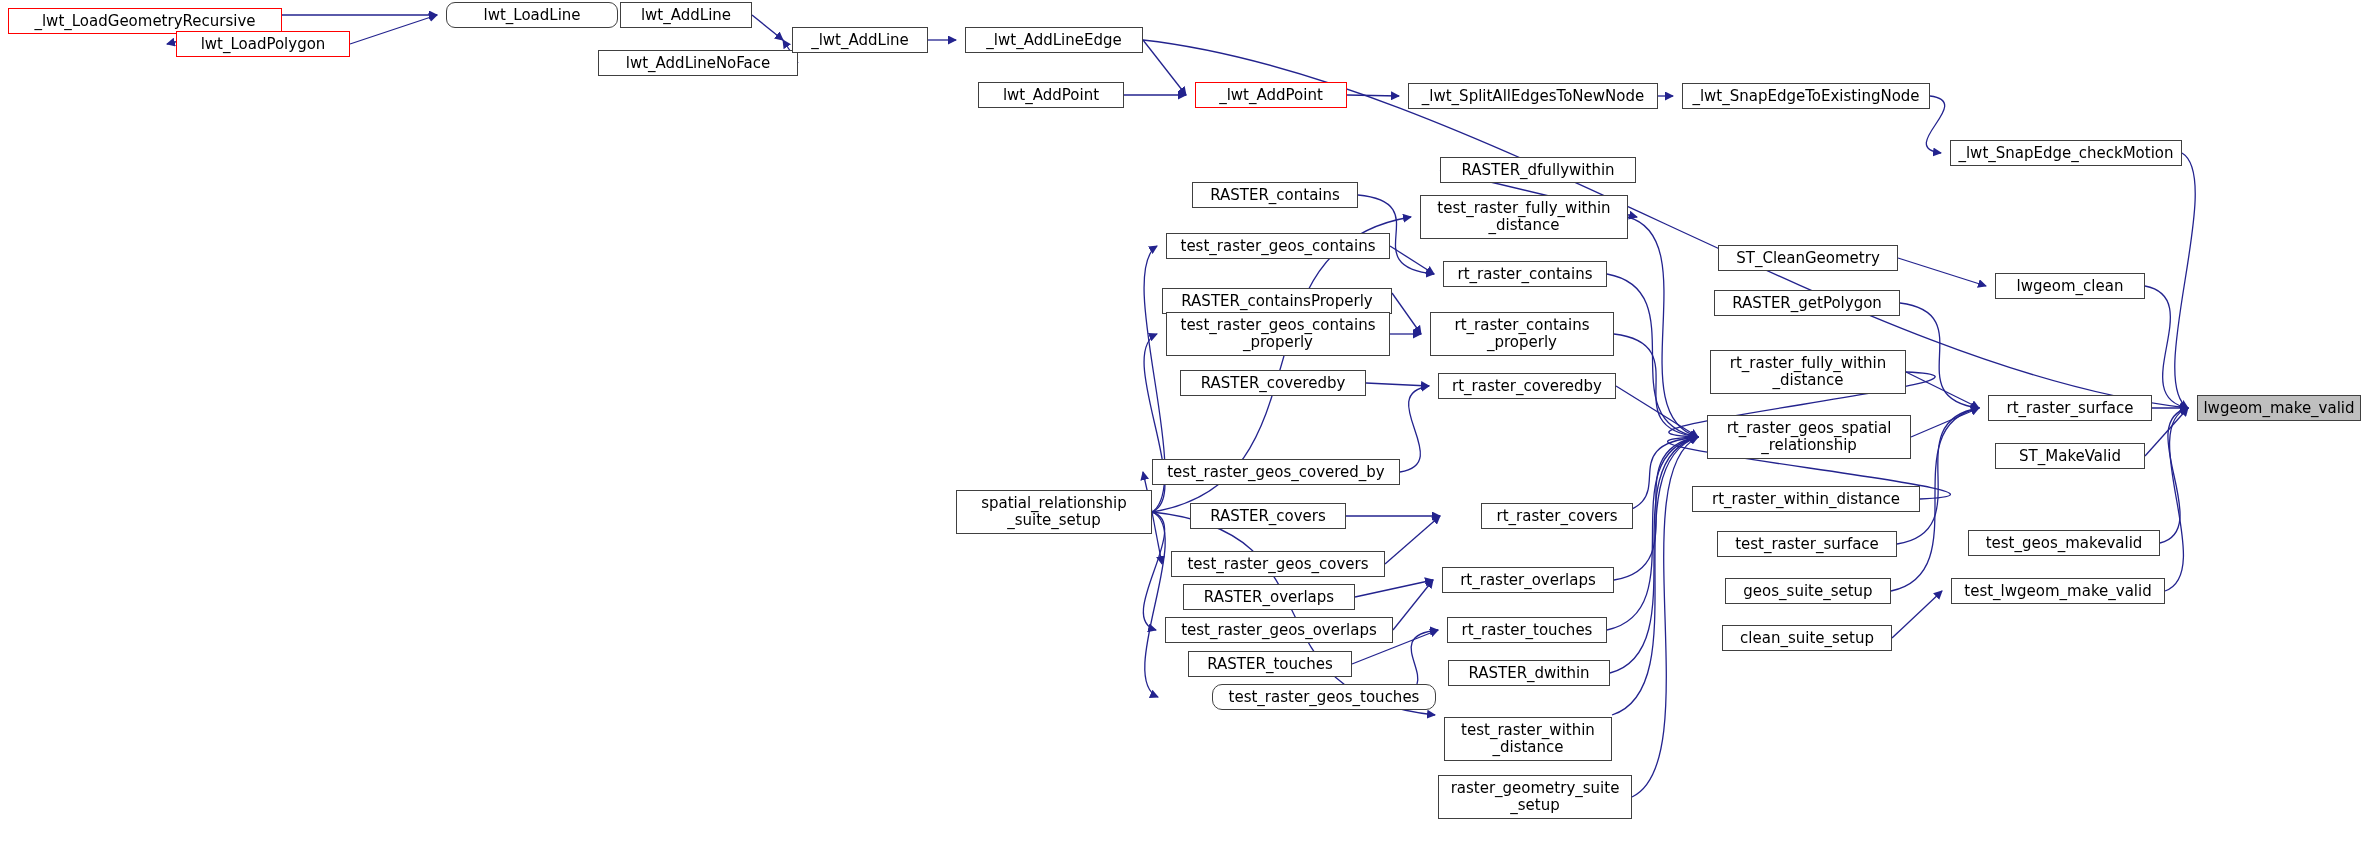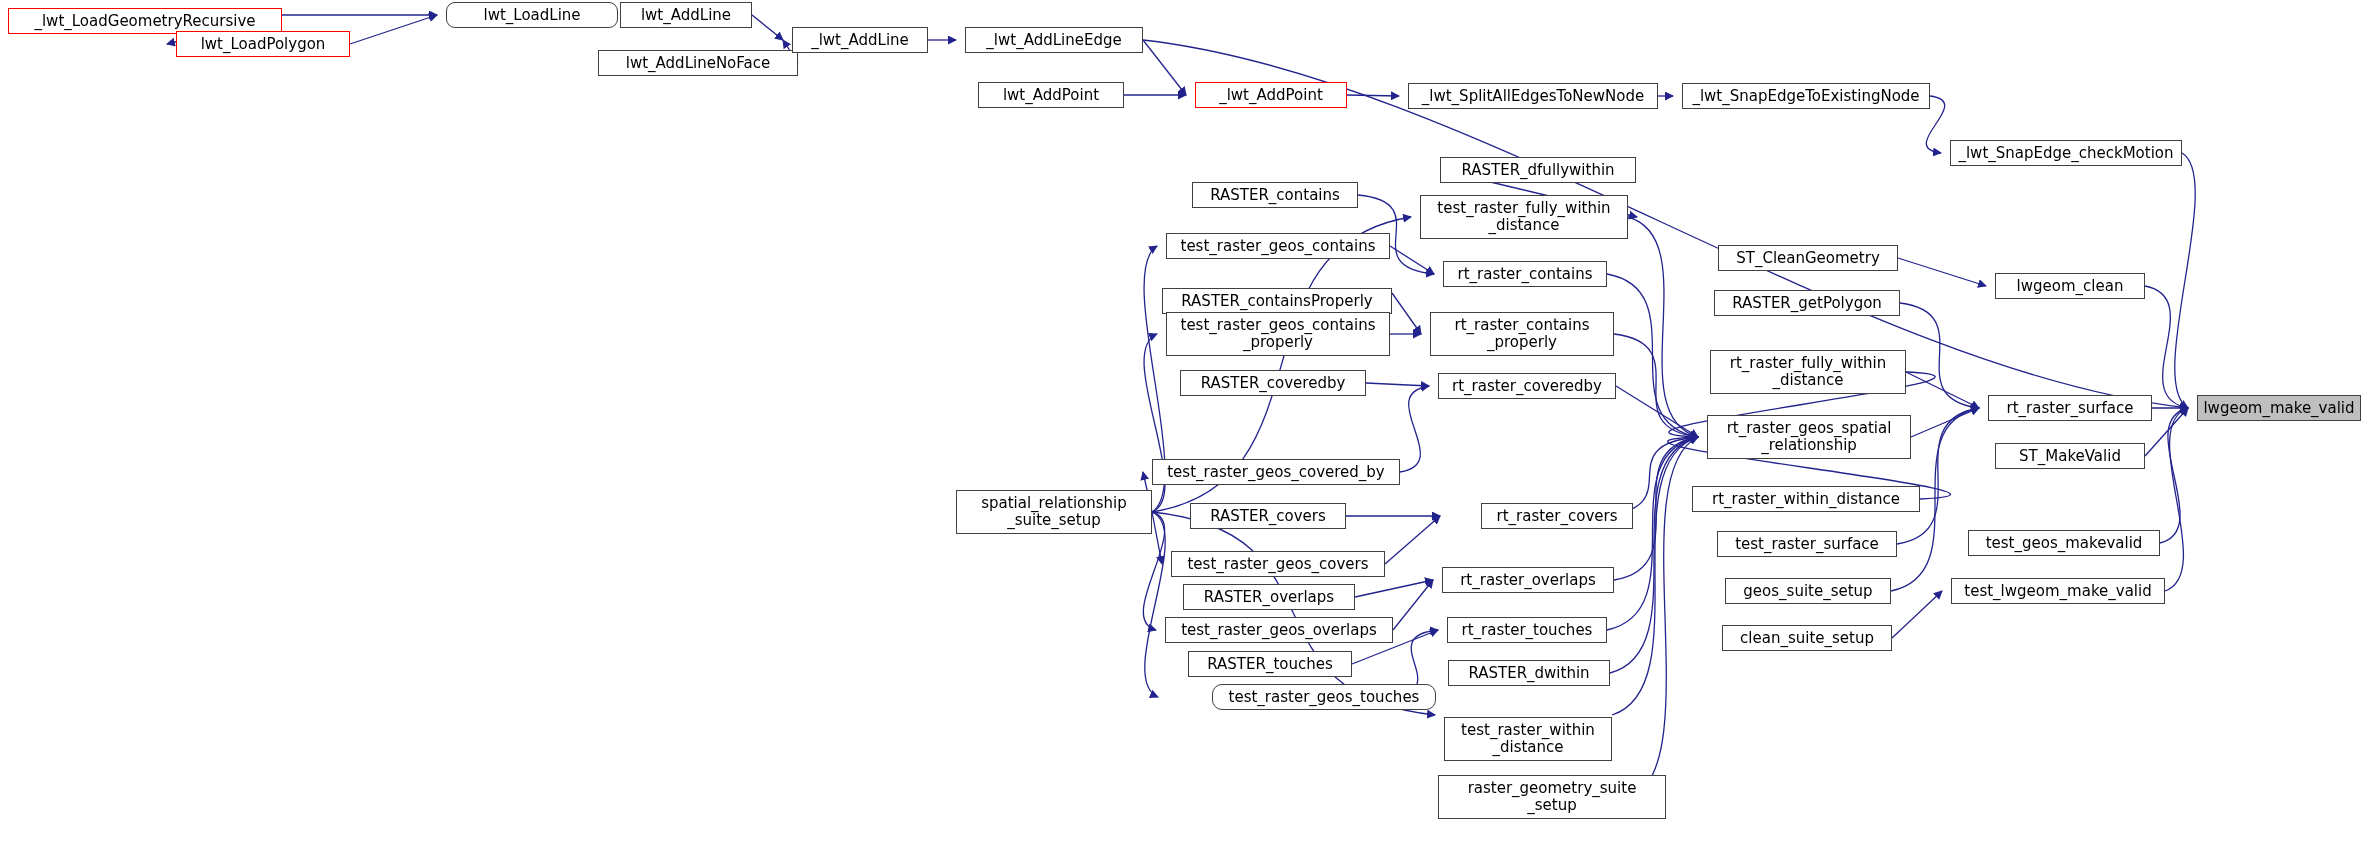--- a/index.html
+++ b/index.html
@@ -154,16 +154,16 @@
       <div class="node" style="left: 1183px; top: 584px; width: 172px; height: 26px;">RASTER_overlaps</div>
       <div class="node" style="left: 1447px; top: 617px; width: 160px; height: 26px;">rt_raster_touches</div>
       <div class="node" style="left: 1725px; top: 578px; width: 166px; height: 26px;">geos_suite_setup</div>
       <div class="node" style="left: 1165px; top: 617px; width: 228px; height: 26px;">test_raster_geos_overlaps</div>
       <div class="node" style="left: 1722px; top: 625px; width: 170px; height: 26px;">clean_suite_setup</div>
       <div class="node" style="left: 1448px; top: 660px; width: 162px; height: 26px;">RASTER_dwithin</div>
       <div class="node" style="left: 1188px; top: 651px; width: 164px; height: 26px;">RASTER_touches</div>
       <div class="node" style="left: 1444px; top: 693px; width: 168px; height: 44px; margin-top: 24px;">test_raster_within
 _distance</div>
       <div class="node" style="left: 1212px; top: 684px; width: 224px; height: 26px; border-radius: 10px;">test_raster_geos_touches</div>
-      <div class="node" style="left: 1438px; top: 775px; width: 228px; height: 44px;">raster_geometry_suite
+      <div class="node" style="left: 1438px; top: 775px; width: 194px; height: 44px;">raster_geometry_suite
 _setup</div>
     </div>
 </div>
 
 </body></html>

